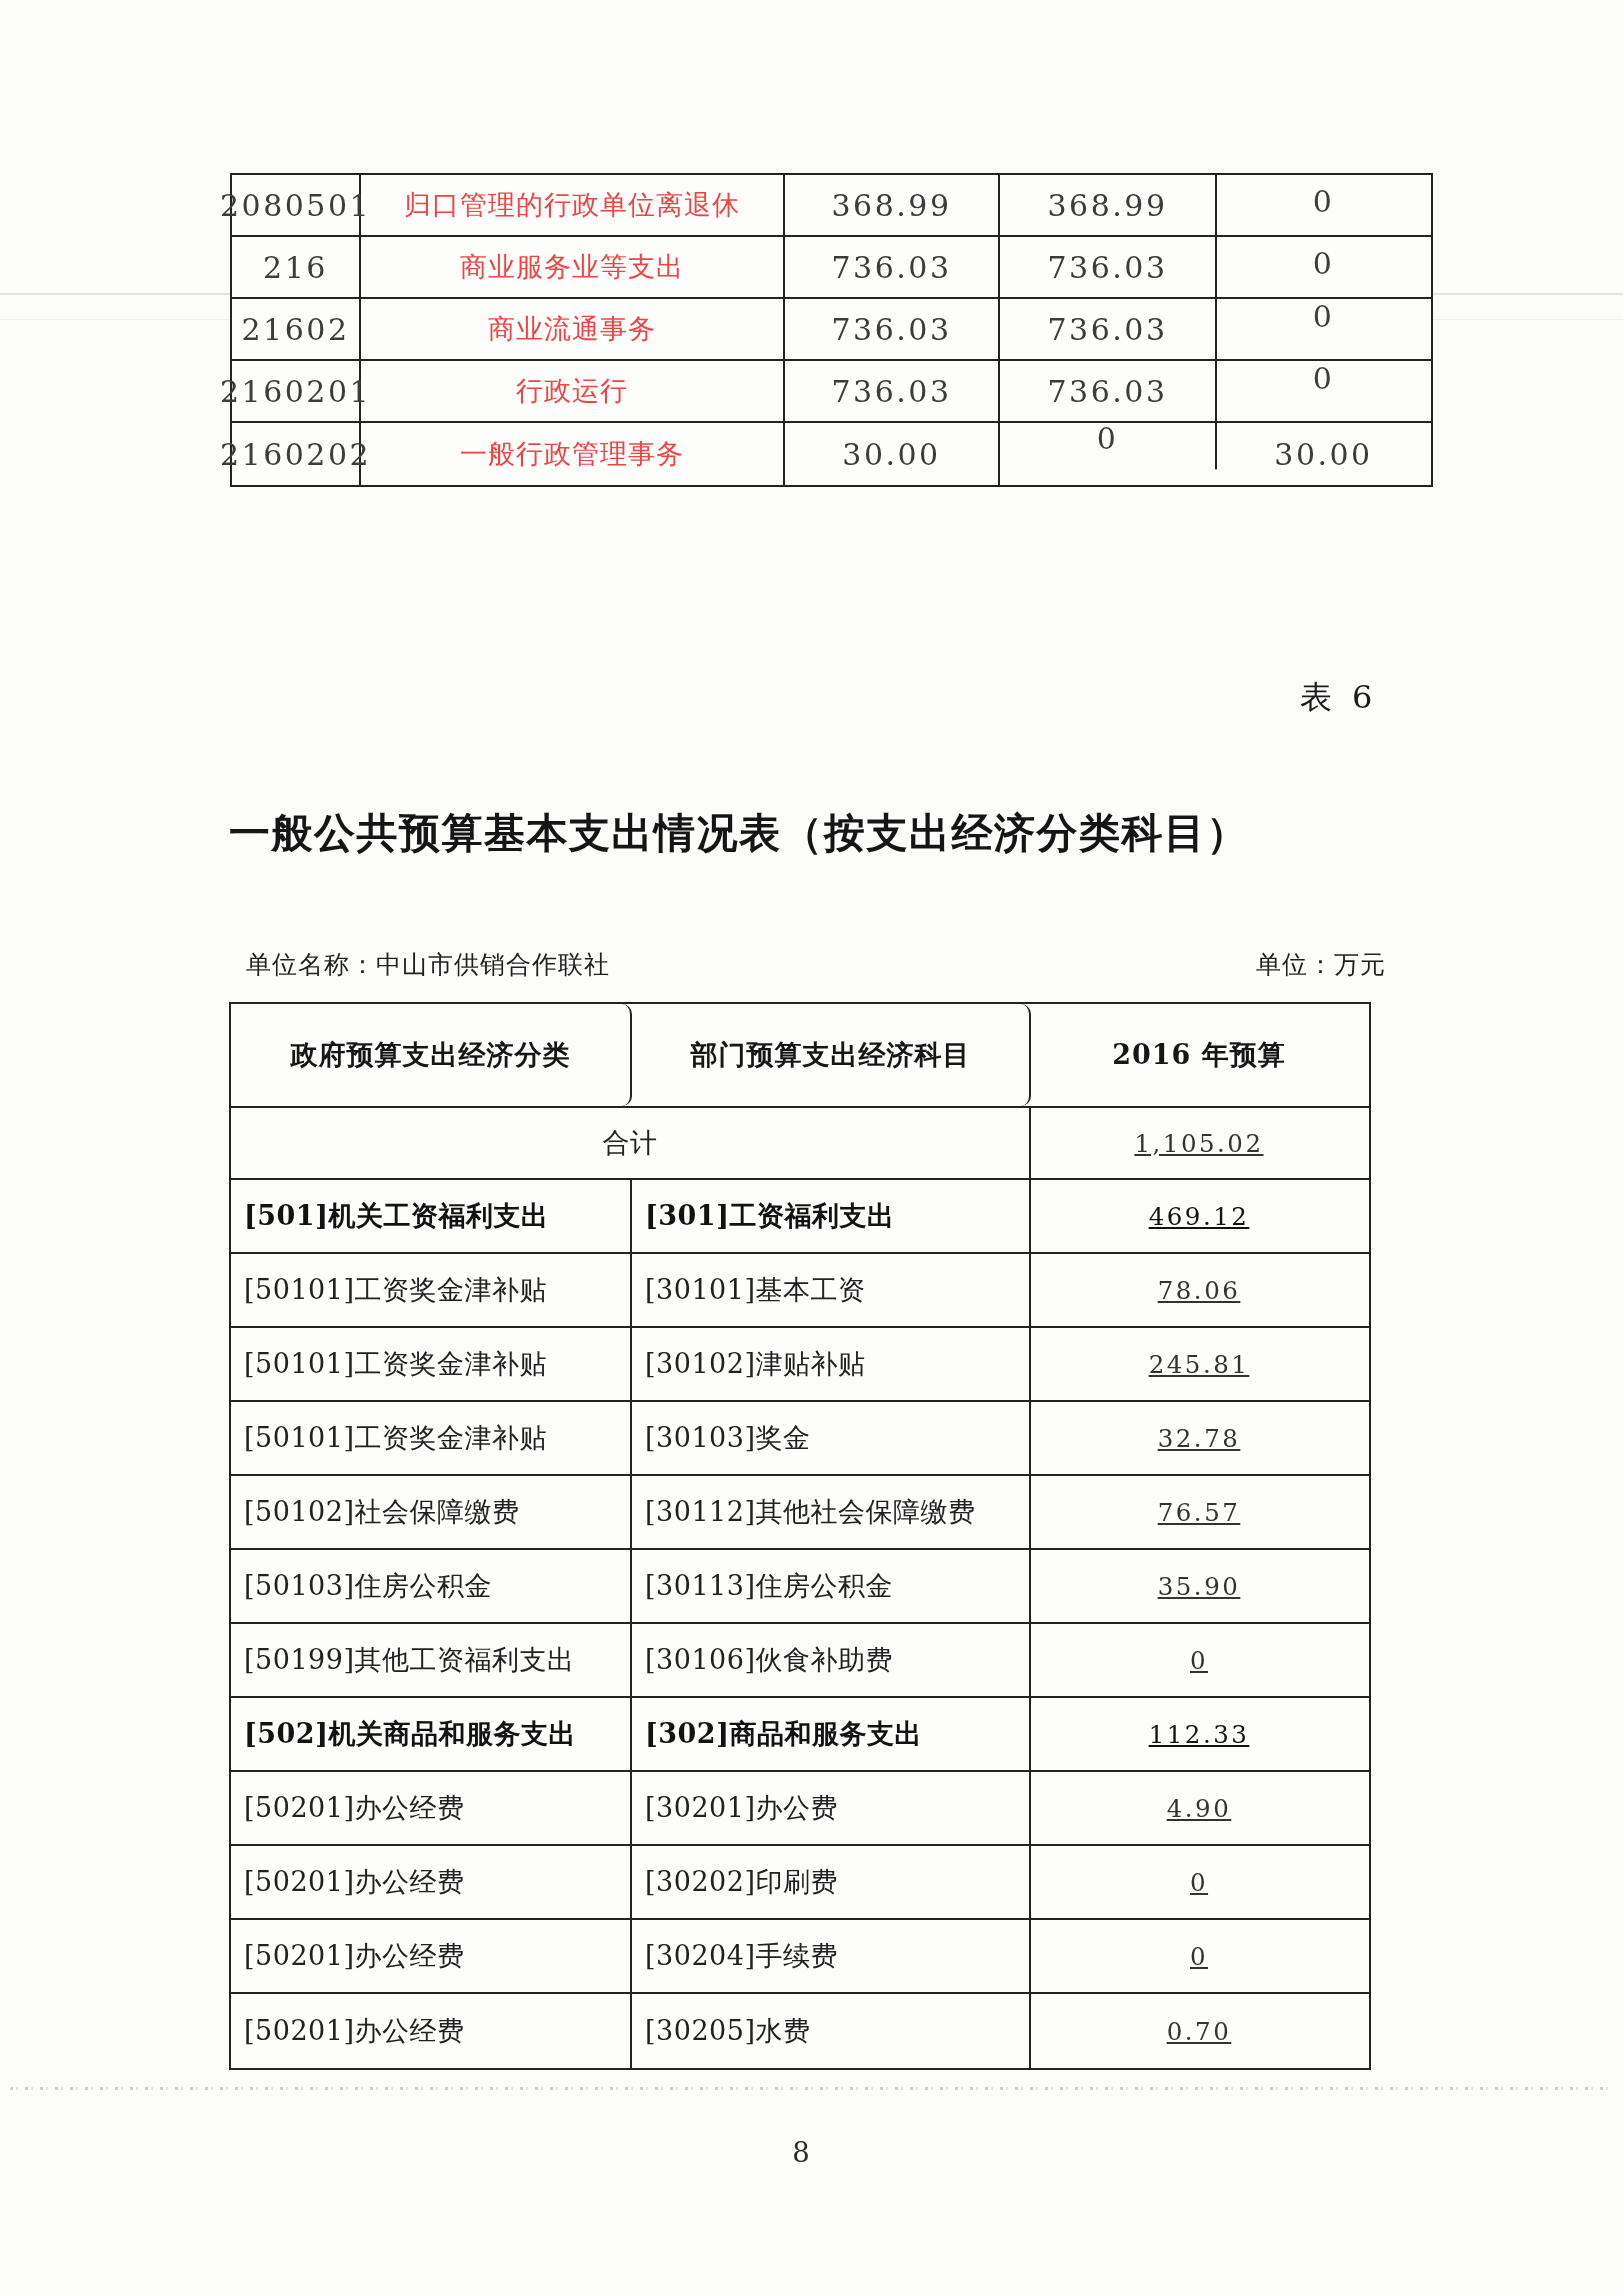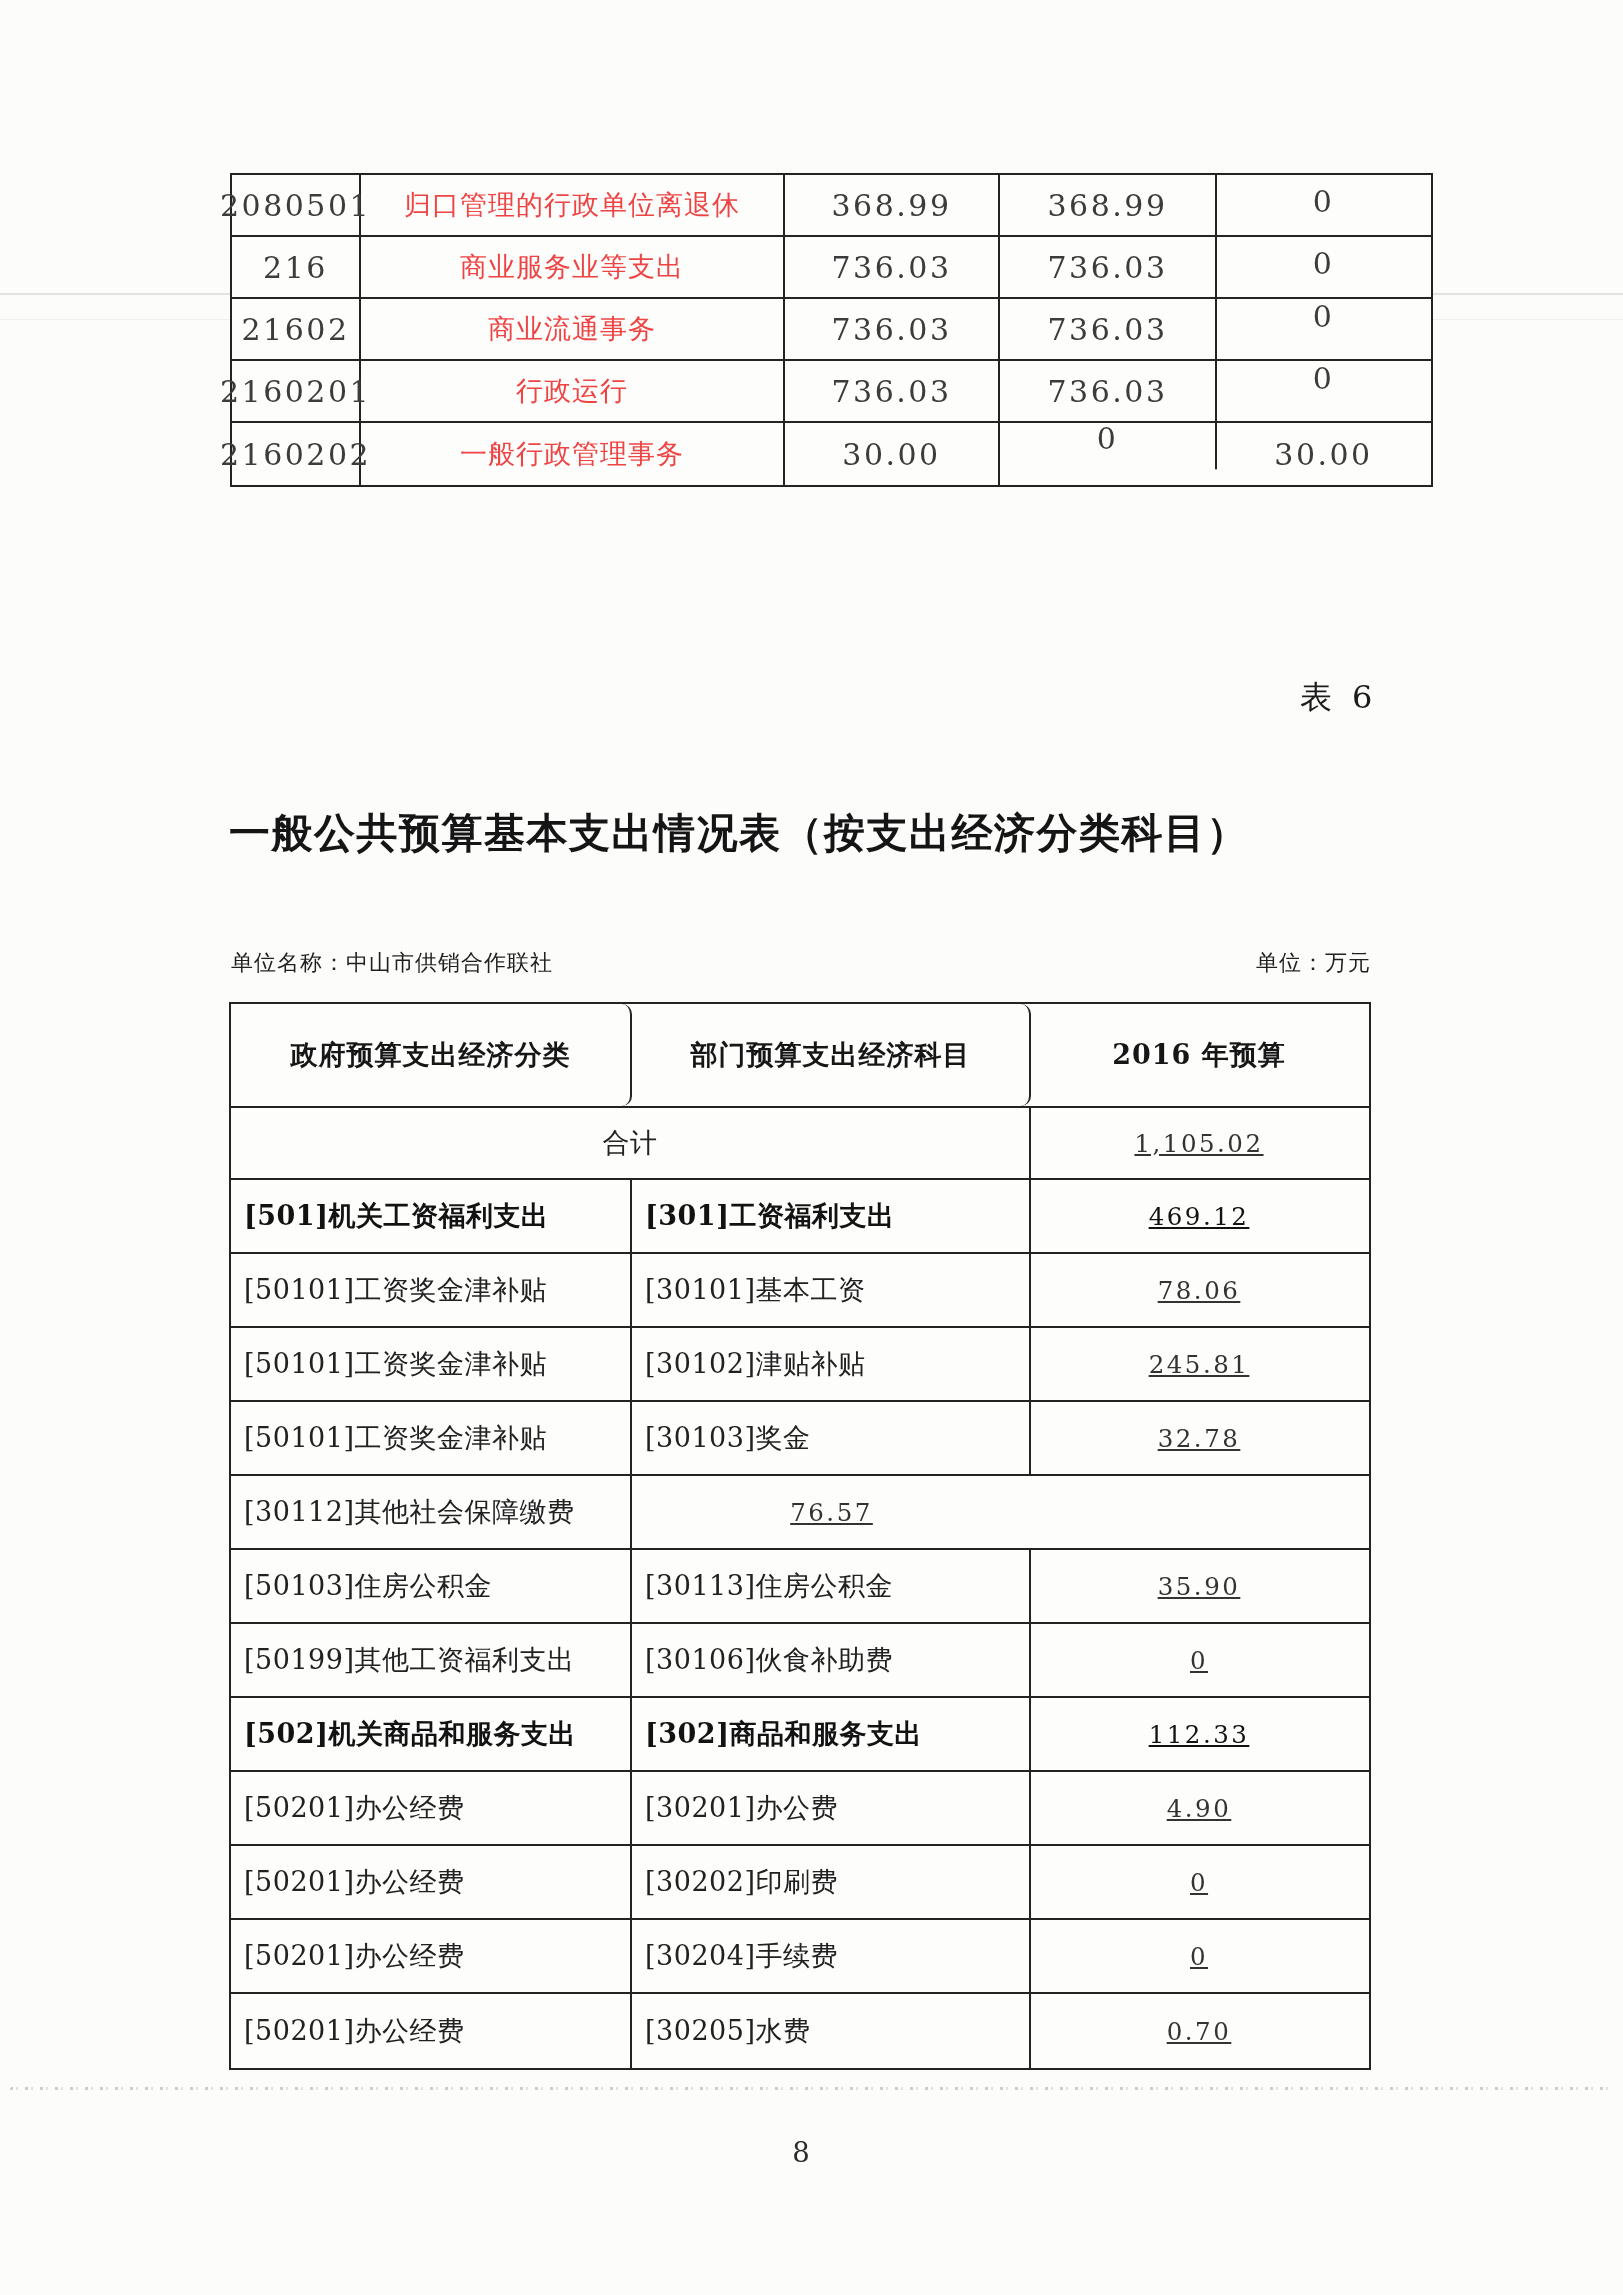--- a/index.html
+++ b/index.html
@@ -48,23 +48,23 @@
     font-size:32px; letter-spacing:4.9px; color:#1b1b1b;
     font-family:"DejaVu Serif","Liberation Serif",serif;
   }
   .doc-title {
     position:absolute; left:229px; top:806px; width:1144px;
     text-align:left;
     font-family:"Liberation Sans","DejaVu Sans",sans-serif;
     font-weight:700; font-size:41px; letter-spacing:1.5px; color:#151515;
   }
   .unit-row {
-    position:absolute; left:231px; top:948px; width:1140px;
+    position:absolute; left:246px; top:948px; width:1140px;
     display:flex; justify-content:space-between; align-items:baseline;
-    font-size:22px; color:#1f1f1f; letter-spacing:1px;
+    font-size:25px; color:#1f1f1f; letter-spacing:1px;
   }
 
   
   .t2 {
     position:absolute; left:229px; top:1002px; width:1142px;
     border:2.9px solid #232323;
     background:#fdfdfc;
   }
   .t2-row { display:grid; grid-template-columns:401px 399px 336px; border-bottom:2.9px solid #232323; height:74px; }
   .t2-row:last-child { border-bottom:none; }
@@ -167,20 +167,21 @@
       <div class="t2-cell">[50101]工资奖金津补贴</div>
       <div class="t2-cell">[30102]津贴补贴</div>
       <div class="t2-cell num">245.81</div>
     </div>
     <div class="t2-row">
       <div class="t2-cell">[50101]工资奖金津补贴</div>
       <div class="t2-cell">[30103]奖金</div>
       <div class="t2-cell num">32.78</div>
     </div>
     <div class="t2-row">
+      <div class="t2-cell">[50102]社会保障缴费</div>
       <div class="t2-cell">[30112]其他社会保障缴费</div>
       <div class="t2-cell num">76.57</div>
     </div>
     <div class="t2-row">
       <div class="t2-cell">[50103]住房公积金</div>
       <div class="t2-cell">[30113]住房公积金</div>
       <div class="t2-cell num">35.90</div>
     </div>
     <div class="t2-row">
       <div class="t2-cell">[50199]其他工资福利支出</div>

